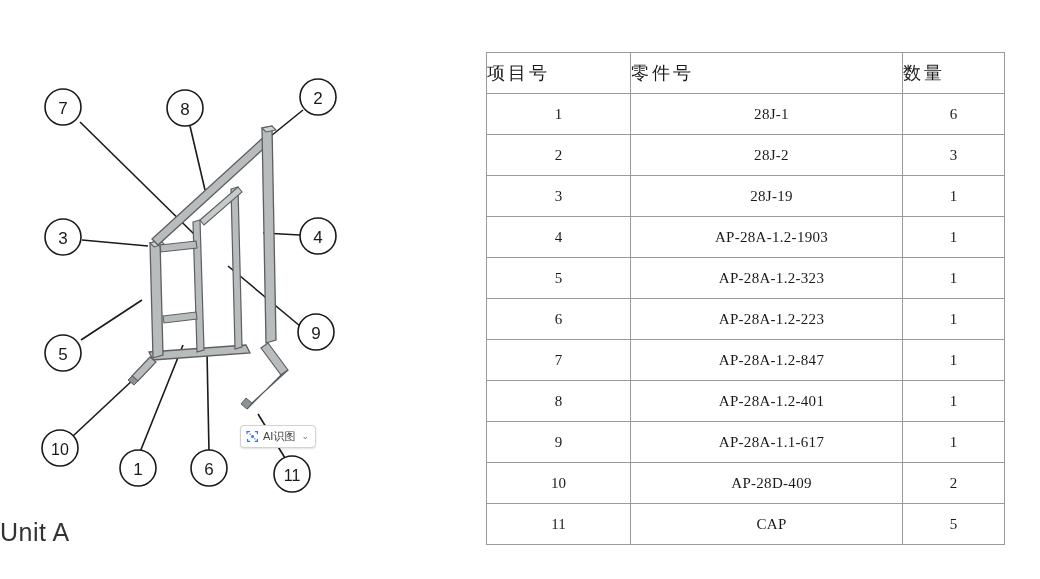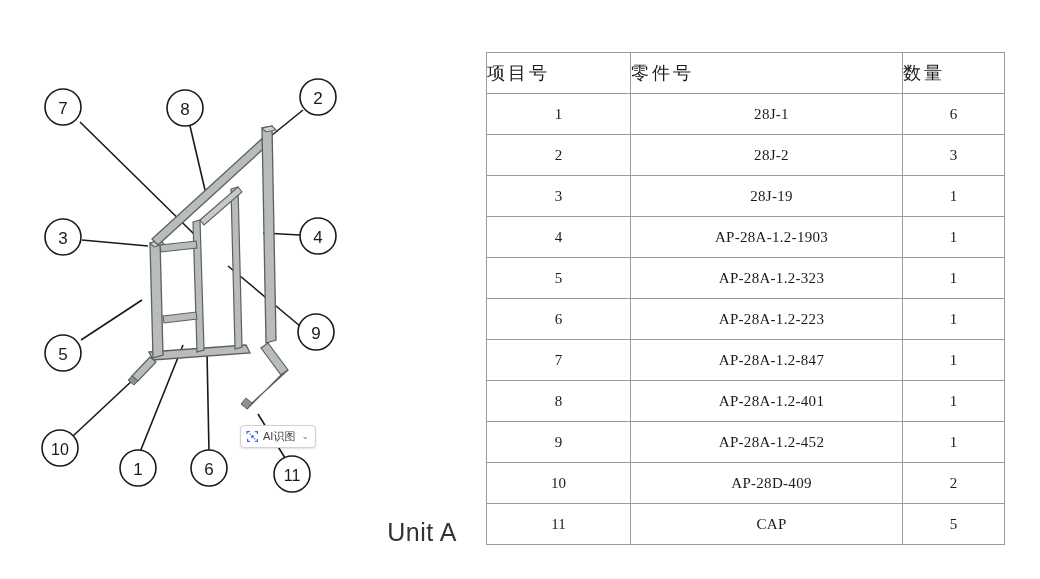--- a/index.html
+++ b/index.html
@@ -31,26 +31,25 @@
   #illustration svg {
     position: absolute;
     left: 0;
     top: 0;
   }
   .unit-caption {
     position: absolute;
     left: 0;
     top: 518px;
     width: 420px;
-    text-align: right;
+    text-align: left;
     font-family: "Liberation Sans", sans-serif;
     font-size: 25px;
     color: #333333;
     letter-spacing: 0.5px;
-    margin-left: 37px;
   }
 
   
   #ai-badge {
     position: absolute;
     left: 240px;
     top: 425px;
     height: 23px;
     box-sizing: border-box;
     display: flex;
@@ -318,21 +317,21 @@
           <td class="col-part">AP-28A-1.2-847</td>
           <td class="col-qty">1</td>
         </tr>
         <tr>
           <td class="col-item">8</td>
           <td class="col-part">AP-28A-1.2-401</td>
           <td class="col-qty">1</td>
         </tr>
         <tr>
           <td class="col-item">9</td>
-          <td class="col-part">AP-28A-1.2-452</td>
+          <td class="col-part">AP-28A-1.1-617</td>
           <td class="col-qty">1</td>
         </tr>
         <tr>
           <td class="col-item">10</td>
           <td class="col-part">AP-28D-409</td>
           <td class="col-qty">2</td>
         </tr>
         <tr>
           <td class="col-item">11</td>
           <td class="col-part">CAP</td>

